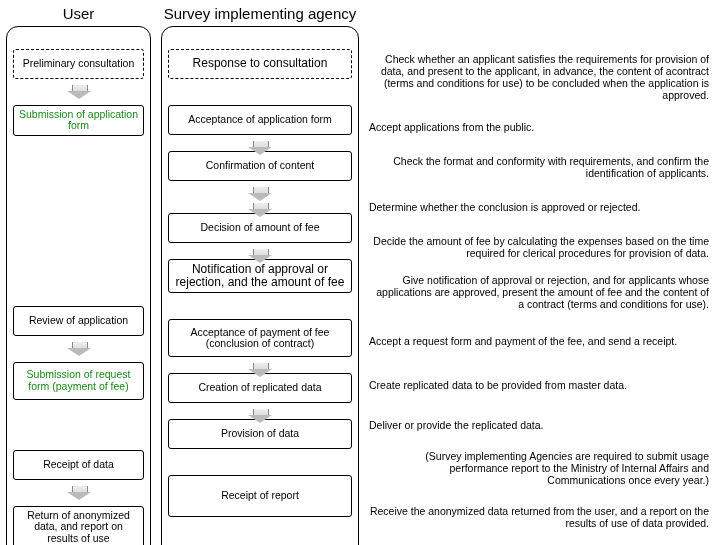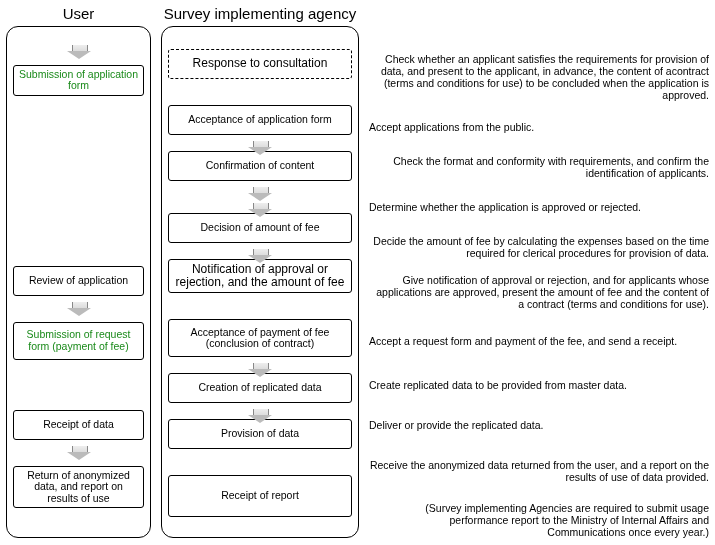--- a/index.html
+++ b/index.html
@@ -86,20 +86,21 @@
 </head>
 <body>
 
 <div class="diagram">
 
   <div class="lane-header">User</div>
   <div class="lane-header">Survey implementing agency</div>
   <div></div>
 
   <div class="lane">
+    <div class="step dashed row-h2">Preliminary consultation</div>
     <div class="down-arrow"></div>
     <div class="step green row-h2">Submission of application form</div>
     <div class="step spacer row-h2">x</div>
     <div class="step spacer row-h2">x</div>
     <div class="step spacer row-h2">x</div>
     <div class="step spacer row-h2">x</div>
     <div class="step row-h2">Review of application</div>
     <div class="down-arrow"></div>
     <div class="step green" style="min-height:38px">Submission of request form (payment of fee)</div>
     <div class="step spacer row-h2">x</div>
@@ -127,23 +128,23 @@
     <div class="step row-h2" style="margin-top:-10px">Provision of data</div>
     <div class="down-arrow spacer"></div>
     <div class="step row-h2" style="min-height:42px">Receipt of report</div>
 
   </div>
 
   <div class="desc-col">
     <div class="desc tall">Check whether an applicant satisfies the requirements for provision of data, and present to the applicant, in advance, the content of acontract (terms and conditions for use) to be concluded when the application is approved.</div>
     <div class="desc">Accept applications from the public.</div>
     <div class="desc">Check the format and conformity with requirements, and confirm the identification of applicants.</div>
-    <div class="desc">Determine whether the application is approved or rejected.</div>
+    <div class="desc">Determine whether the conclusion is approved or rejected.</div>
     <div class="desc">Decide the amount of fee by calculating the expenses based on the time required for clerical procedures for provision of data.</div>
     <div class="desc" style="min-height:40px">Give notification of approval or rejection, and for applicants whose applications are approved, present the amount of fee and the content of a contract (terms and conditions for use).</div>
     <div class="desc" style="min-height:38px">Accept a request form and payment of the fee, and send a receipt.</div>
     <div class="desc">Create replicated data to be provided from master data.</div>
     <div class="desc">Deliver or provide the replicated data.</div>
+    <div class="desc" style="min-height:36px">(Survey implementing Agencies are required to submit usage performance report to the Ministry of Internal Affairs and Communications once every year.)</div>
     <div class="desc" style="min-height:42px">Receive the anonymized data returned from the user, and a report on the results of use of data provided.</div>
-    <div class="desc" style="min-height:36px">(Survey implementing Agencies are required to submit usage performance report to the Ministry of Internal Affairs and Communications once every year.)</div>
   </div>
 
 </div>
 
 </body></html>

